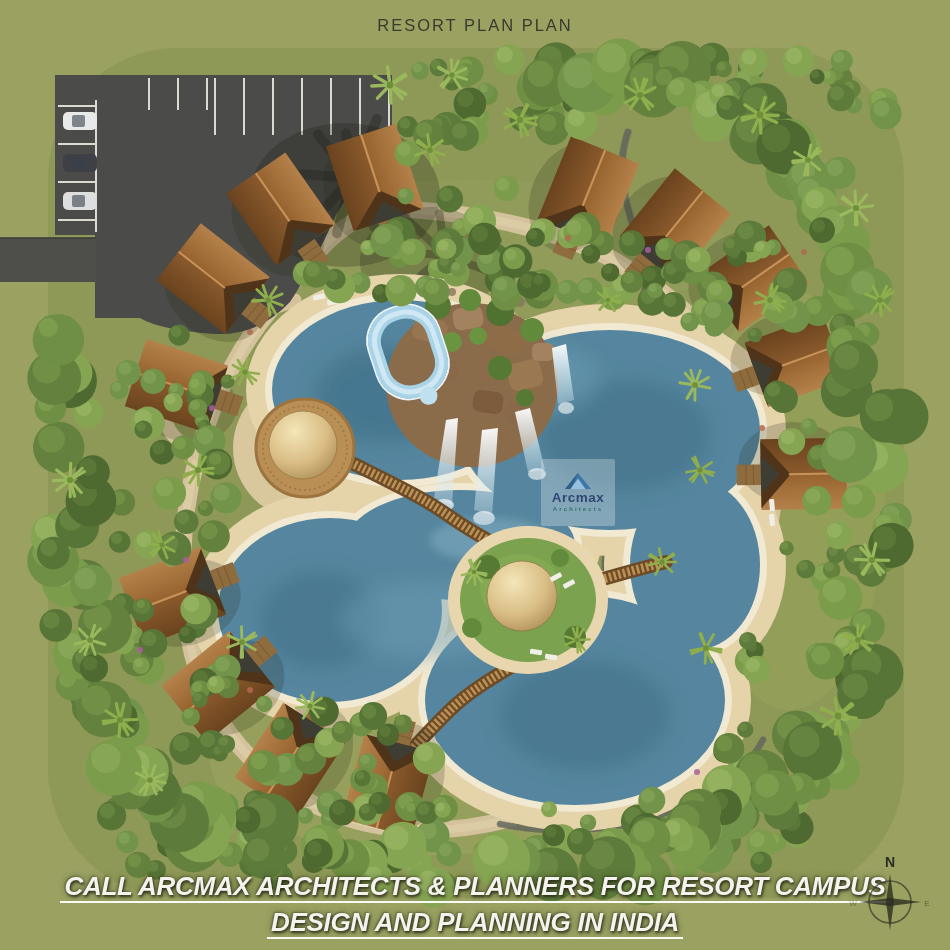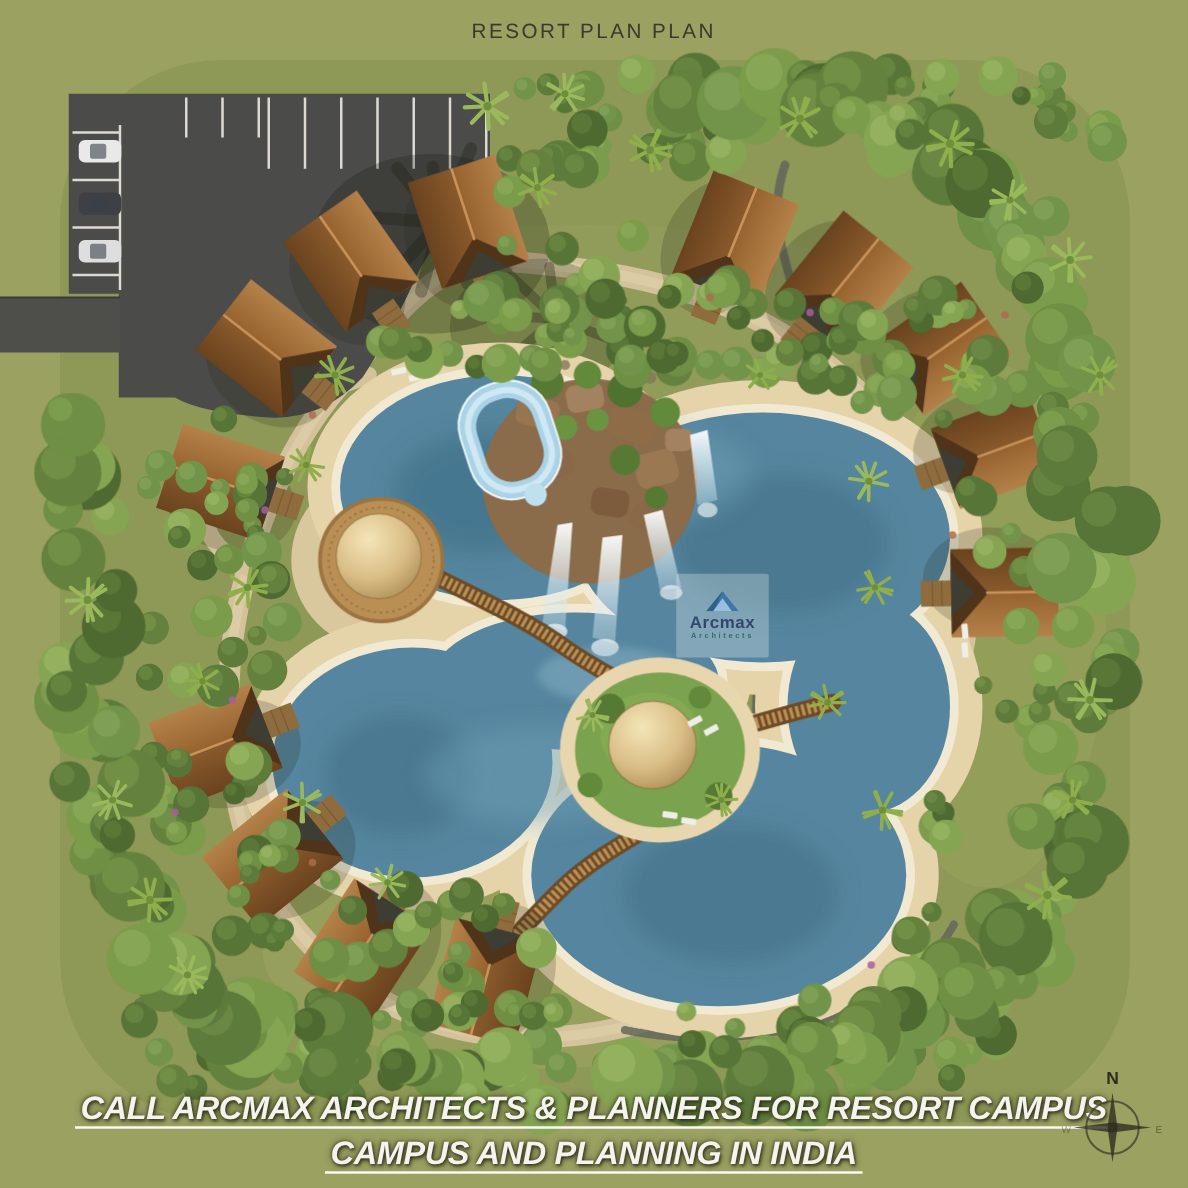--- a/index.html
+++ b/index.html
@@ -1770,21 +1770,21 @@
     <polygon points="13,0 26,16 0,16" fill="#2e6da4"></polygon>
     <polygon points="13,0 6,16 0,16" fill="#1f4f7e"></polygon>
     <polygon points="13,5.5 20.5,16 5.5,16" fill="#9cc8e8"></polygon>
   </svg>
   <div class="brand">Arcmax</div>
   <div class="sub">Architects</div>
 </div>
 
 <div class="footer">
   <span class="ln">CALL ARCMAX ARCHITECTS &amp; PLANNERS FOR RESORT CAMPUS</span><br>
-  <span class="ln">CAMPUS AND PLANNING IN INDIA</span>
+  <span class="ln">DESIGN AND PLANNING IN INDIA</span>
 </div>
 
 <svg class="compass" width="92" height="96" viewBox="0 0 92 96">
   <circle cx="45" cy="52" r="21" fill="none" stroke="#3c3c2c" stroke-width="1.6" opacity="0.75"></circle>
   <polygon points="45,24 49,52 45,80 41,52" fill="#2e2e20" opacity="0.8"></polygon>
   <polygon points="14,52 45,48 76,52 45,56" fill="#2e2e20" opacity="0.8"></polygon>
   <text x="45" y="17" text-anchor="middle" font-size="14" font-weight="bold" fill="#2e2e20" font-family="Liberation Sans, sans-serif">N</text>
   <text x="82" y="56" text-anchor="middle" font-size="8" fill="#2e2e20" opacity="0.55" font-family="Liberation Sans, sans-serif">E</text>
   <text x="8" y="56" text-anchor="middle" font-size="8" fill="#2e2e20" opacity="0.4" font-family="Liberation Sans, sans-serif">W</text>
 </svg>

